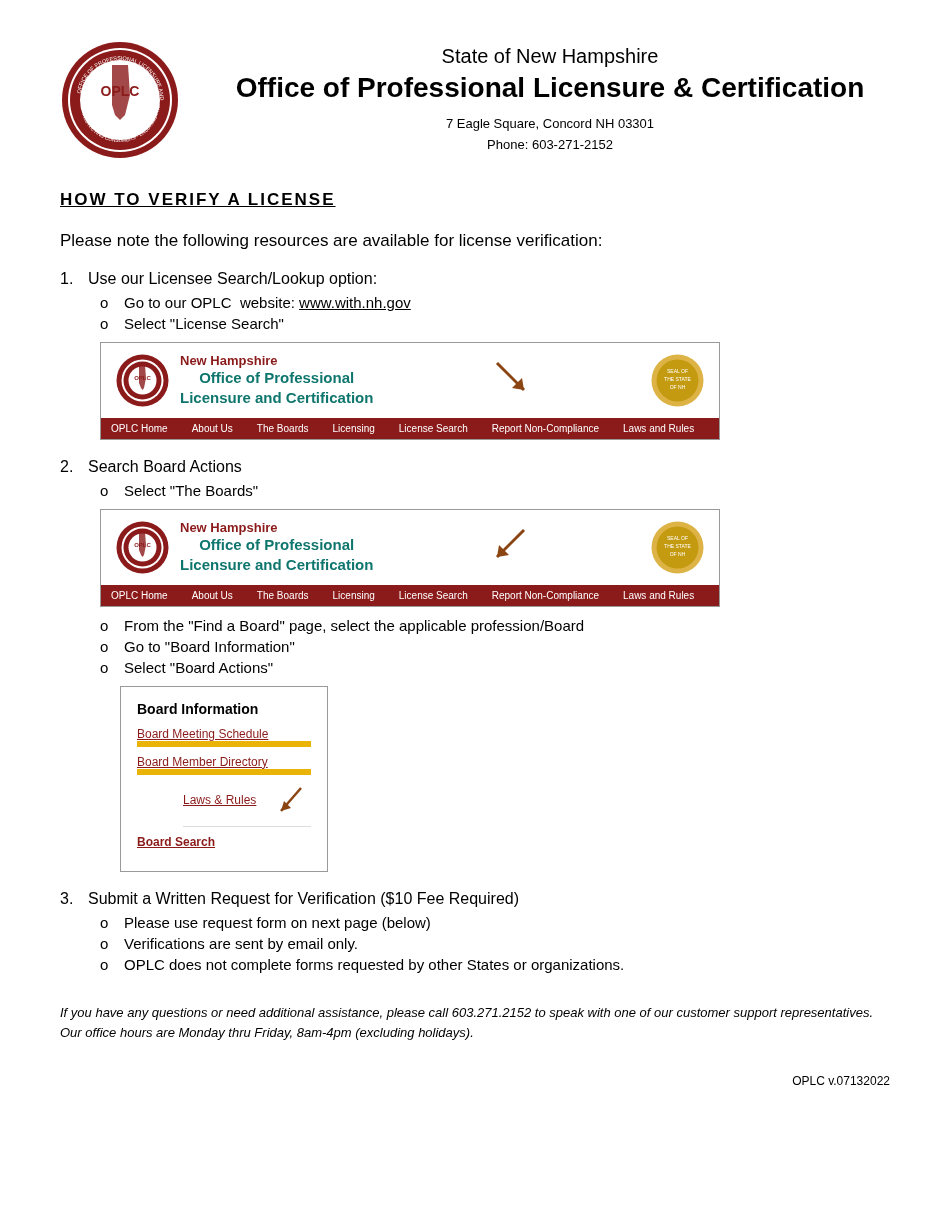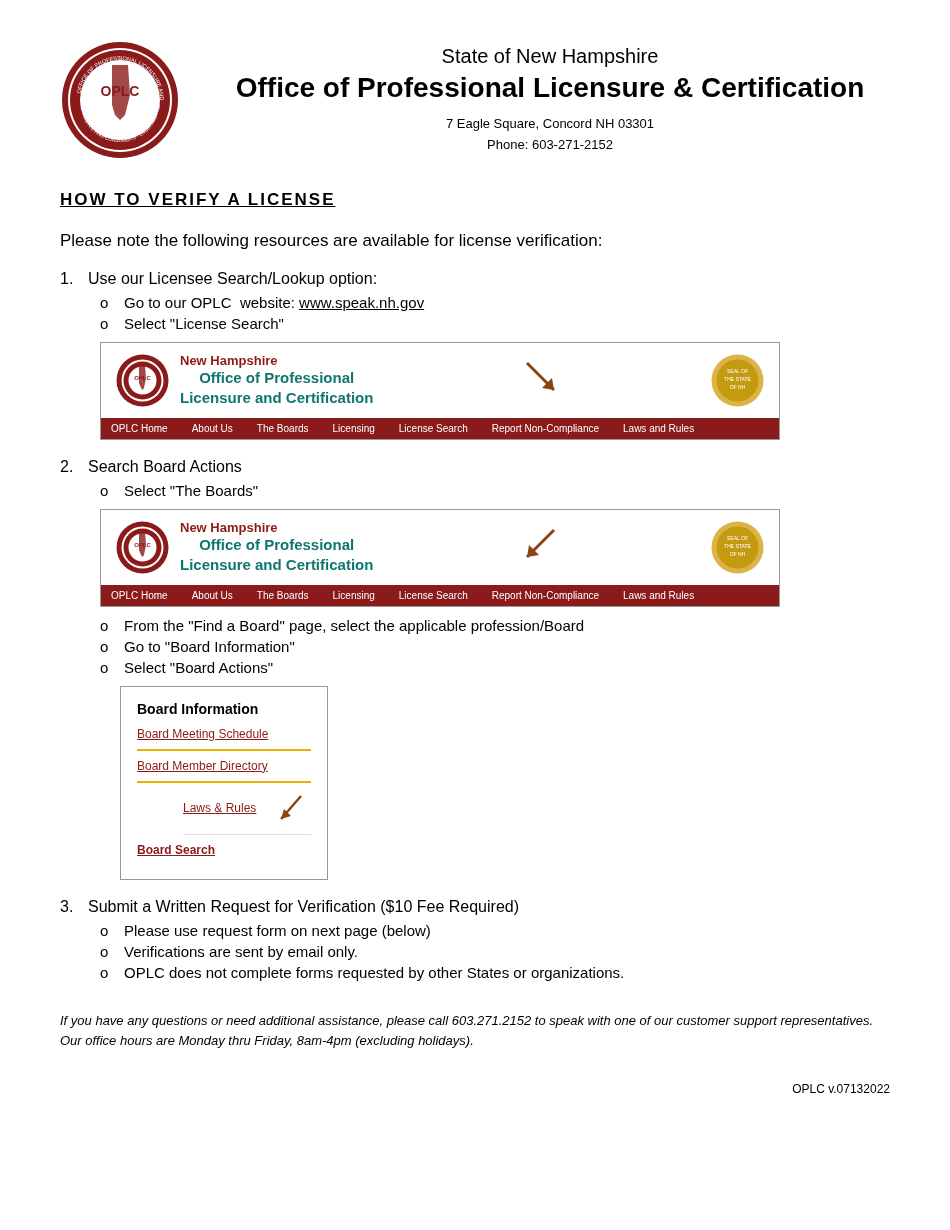--- a/index.html
+++ b/index.html
@@ -102,21 +102,21 @@
     
     a.website-link {
       color: #000;
       text-decoration: underline;
     }
 
     
     .website-screenshot {
       border: 1px solid #999;
       margin: 10px 0 10px 40px;
-      width: 680px;
+      width: 620px;
     }
     .ws-header {
       display: flex;
       align-items: center;
       justify-content: space-between;
       padding: 10px 14px;
       background: #fff;
     }
     .ws-logo-area {
       display: flex;
@@ -167,22 +167,21 @@
     .board-info-title {
       font-size: 14px;
       font-weight: bold;
       margin-bottom: 10px;
     }
     .board-info-link {
       font-size: 12px;
       color: #8b1a1a;
       margin-bottom: 8px;
       display: block;
-      border-bottom: 2px solid #eab308;
-      padding-bottom: 8px;
+      border-bottom: 6px solid #eab308;
     }
     .board-info-link:last-child {
       border-bottom: none;
       padding-bottom: 0;
     }
     .board-info-link.highlighted {
       font-weight: bold;
     }
 
     
@@ -253,21 +252,21 @@
 
 <ol class="numbered-list">
 
   <li>
     <div class="numbered-item-title">
       <span class="num">1.</span>
       <span>Use our Licensee Search/Lookup option:</span>
     </div>
     <ul class="bullet-list">
       <li>
-        <span>Go to our OPLC&nbsp; website: <a class="website-link" href="#">www.speak.nh.gov</a></span>
+        <span>Go to our OPLC&nbsp; website: <a class="website-link" href="#">www.with.nh.gov</a></span>
       </li>
       <li>
         <span>Select "License Search"</span>
       </li>
     </ul>
 
     <div class="website-screenshot">
       <div class="ws-header">
         <div class="ws-logo-area">
           <div class="ws-logo-circle">

